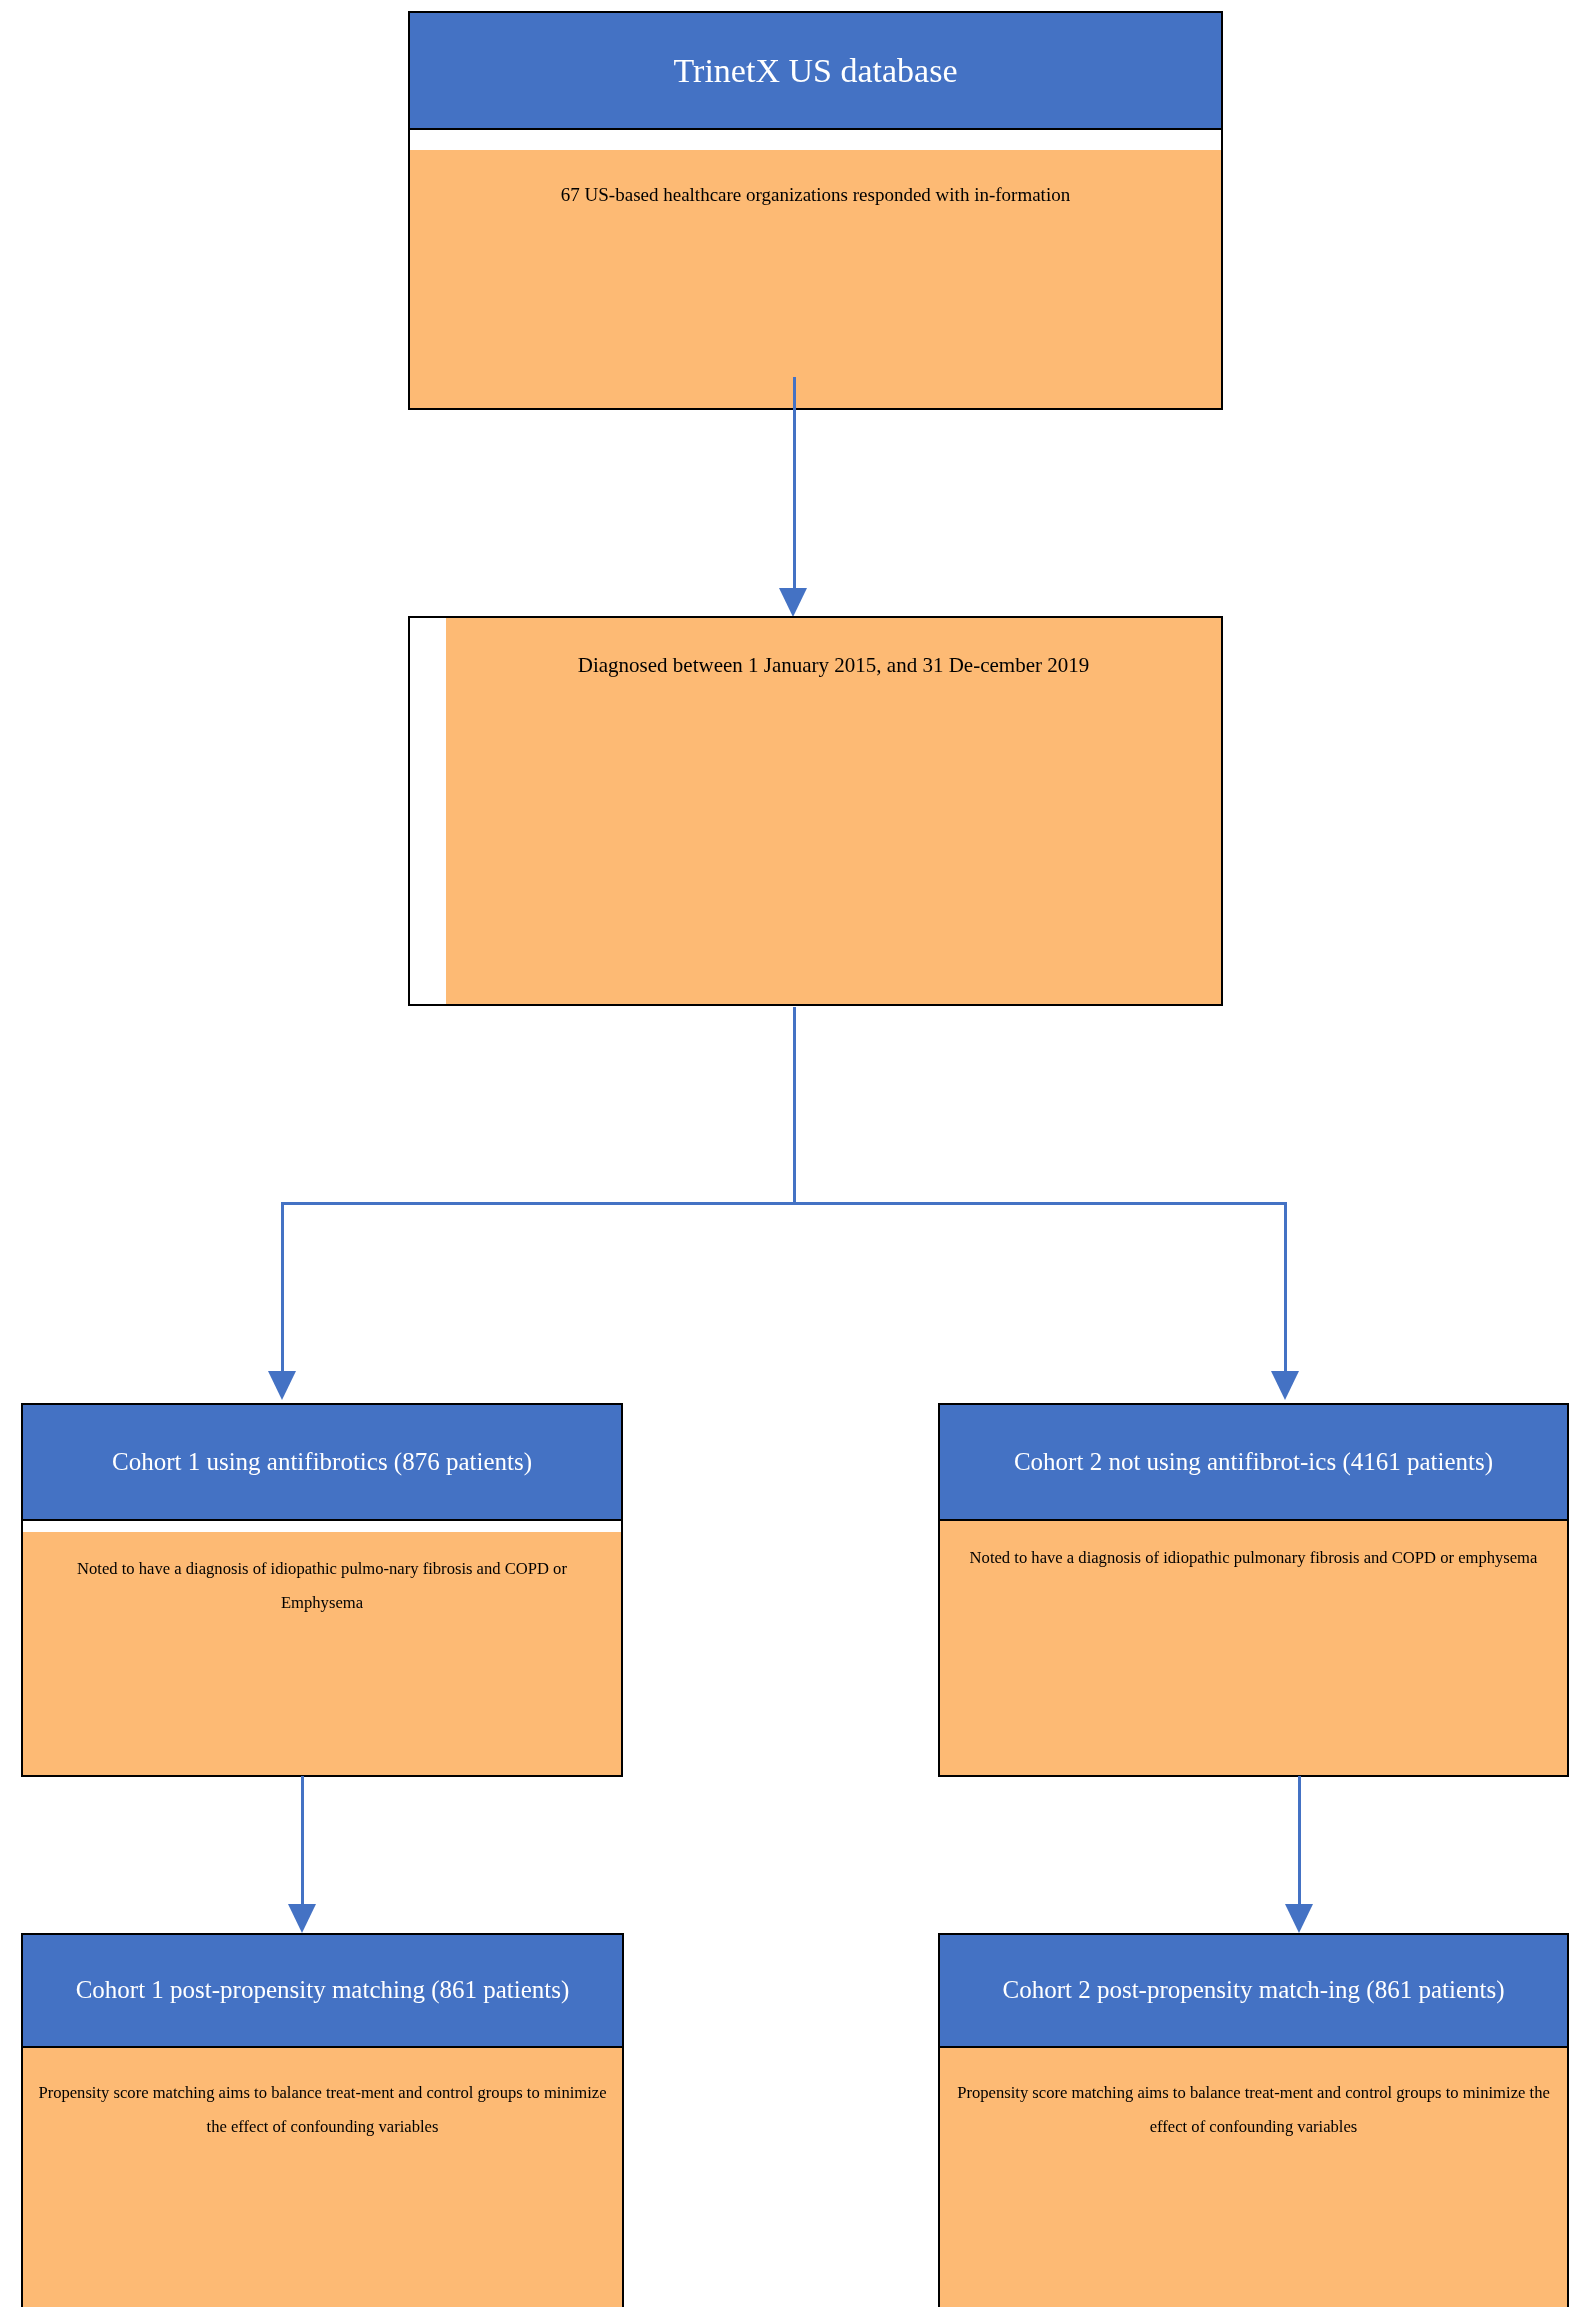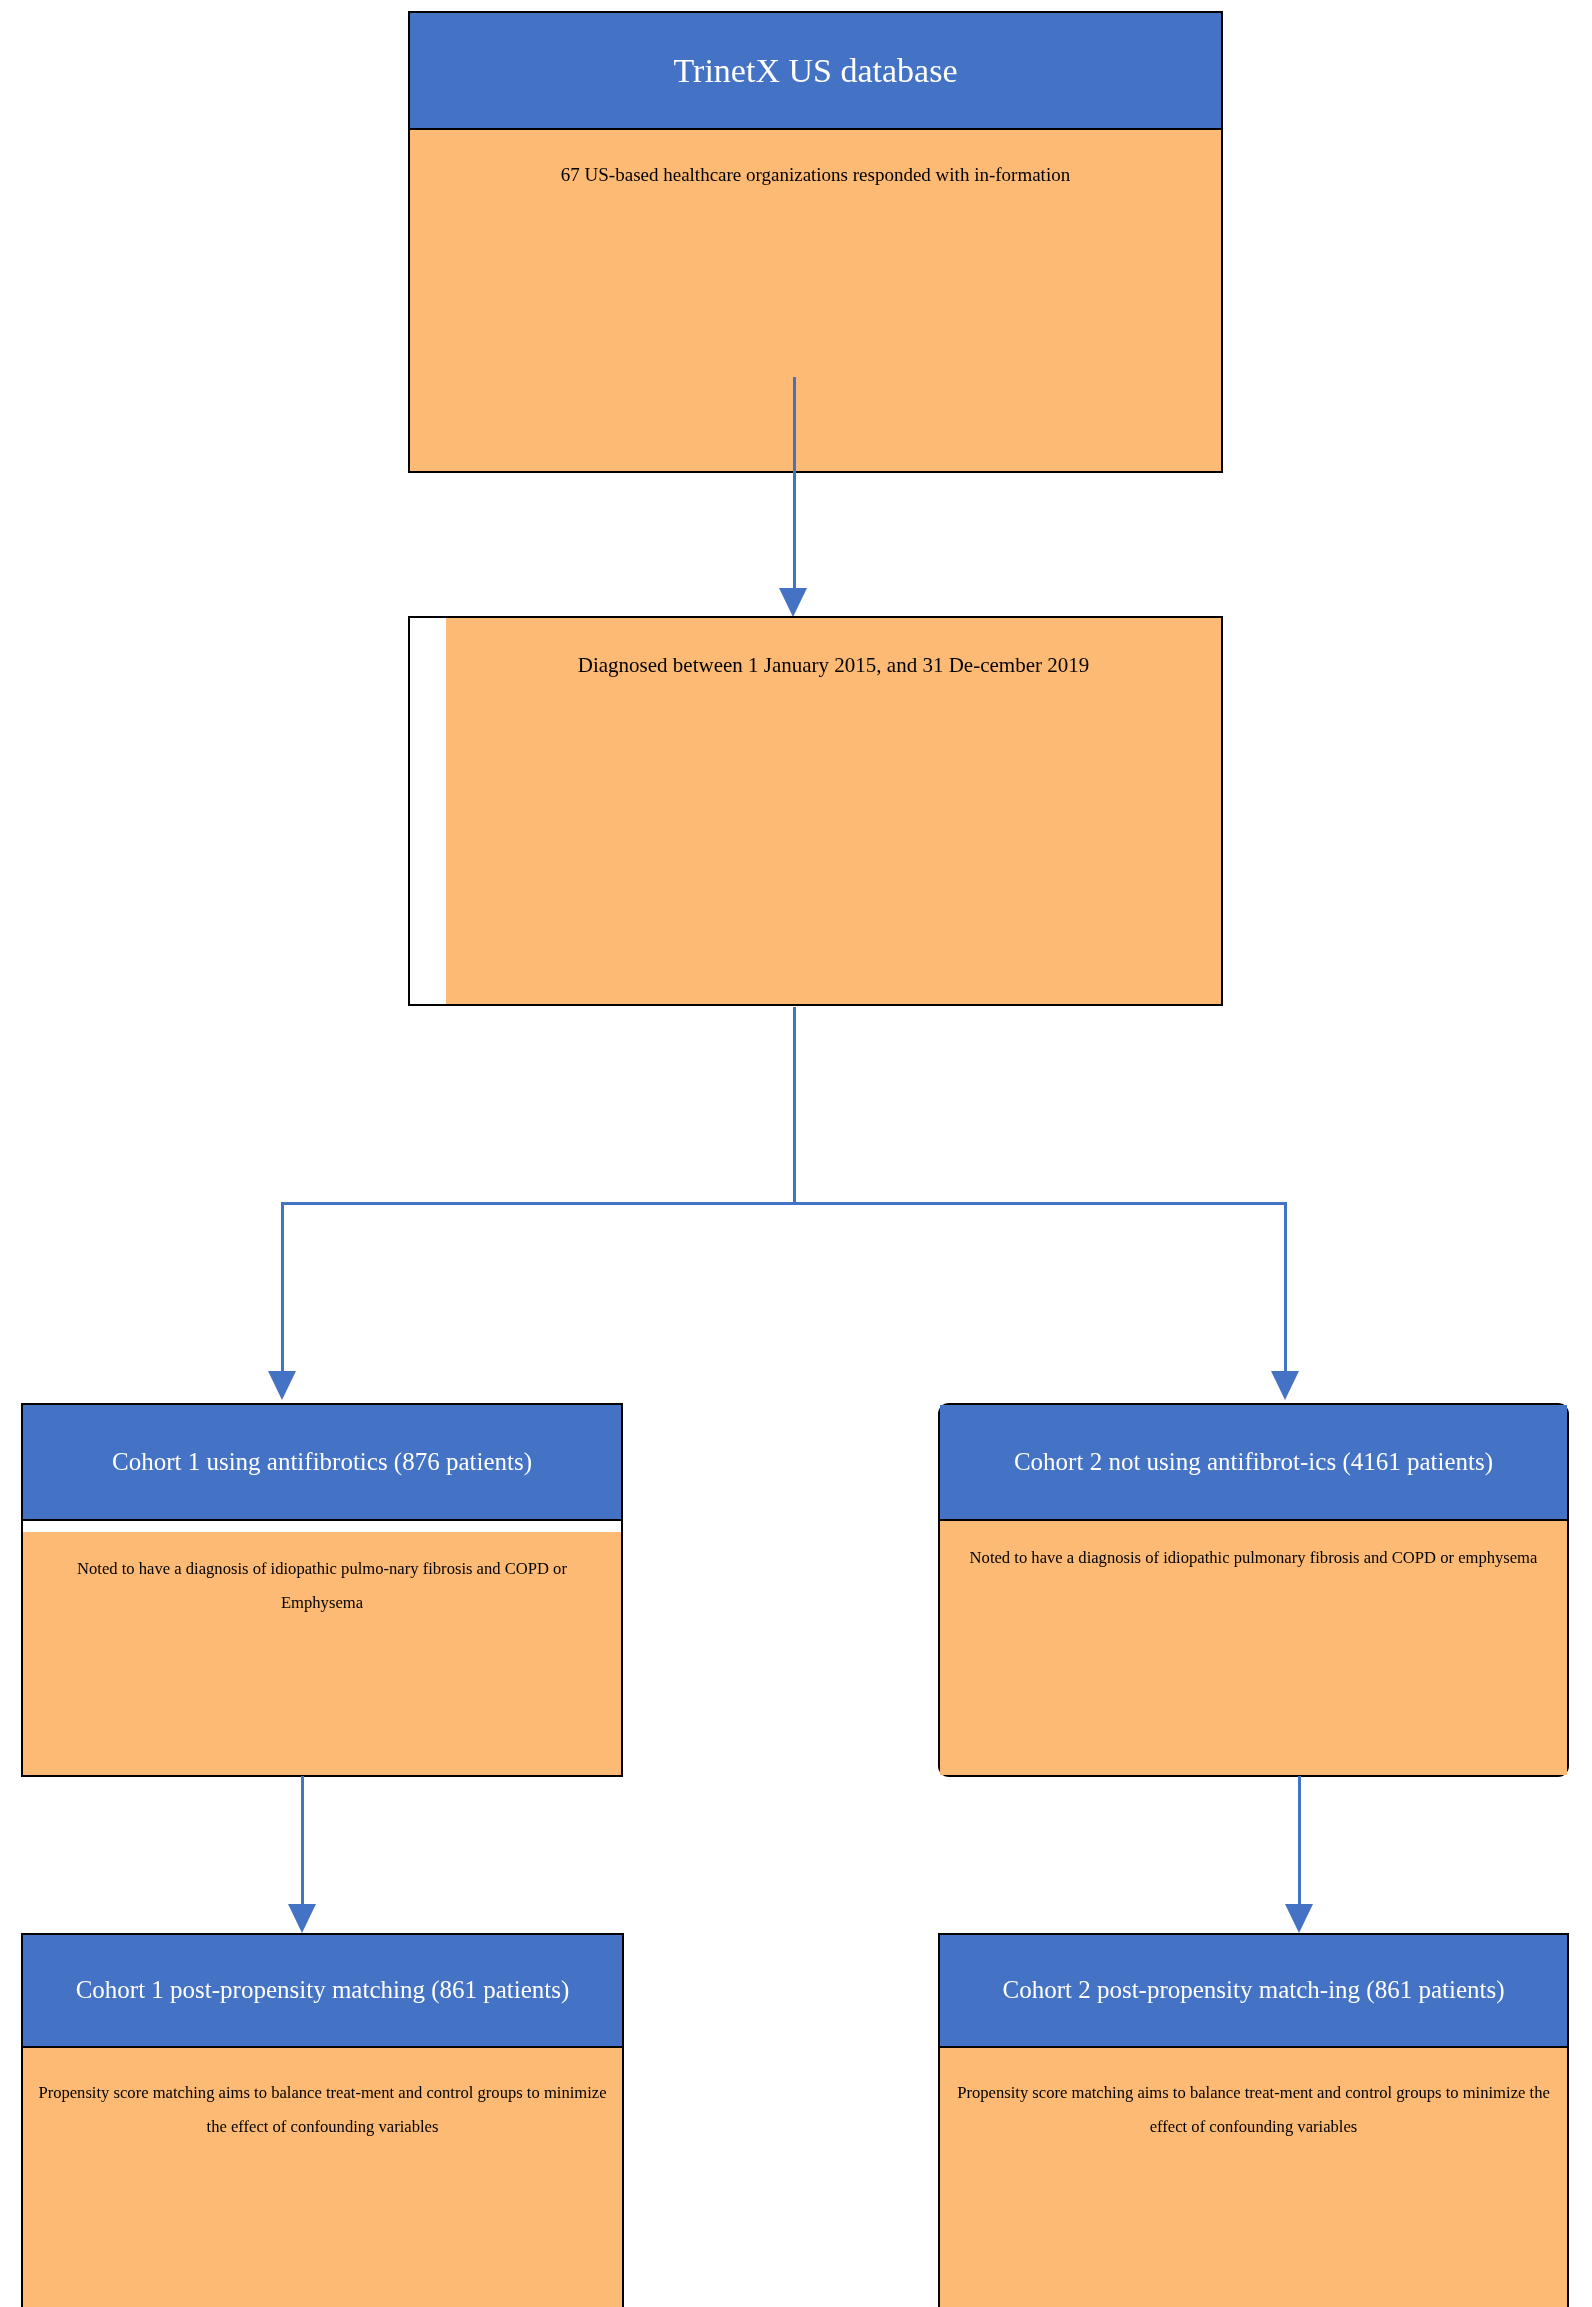--- a/index.html
+++ b/index.html
@@ -46,33 +46,33 @@
     display: flex;
     align-items: flex-start;
     justify-content: center;
     text-align: center;
     padding: 26px 14px 0 14px;
     line-height: 2.05;
     flex: 1 1 auto;
   }
 
   
-  #node-database        { left: 408px;  top: 11px;   width: 815px; height: 462px; }
+  #node-database        { left: 408px;  top: 11px;   width: 815px; height: 399px; gap: 20px; }
   #node-database .node-header { height: 117px; font-size: 34px; }
   #node-database .node-body   { font-size: 19px; }
 
   #node-cpfe            { left: 408px;  top: 616px; width: 815px; height: 390px; }
   #node-cpfe .node-header { height: 115px; font-size: 34px; }
   #node-cpfe .node-body   { font-size: 21px; margin-left: 36px; }
 
   #node-cohort1         { left: 21px;   top: 1403px; width: 602px; height: 374px; gap: 11px; }
   #node-cohort1 .node-header { height: 116px; font-size: 25px; }
   #node-cohort1 .node-body   { font-size: 16.6px; padding-top: 20px; }
 
-  #node-cohort2         { left: 938px; top: 1403px; width: 631px; height: 374px; border-radius: 11px; }
+  #node-cohort2         { left: 938px; top: 1403px; width: 631px; height: 374px; }
   #node-cohort2 .node-header { height: 116px; font-size: 25px; }
   #node-cohort2 .node-body   { font-size: 16.6px; padding-top: 20px; }
 
   #node-cohort1-matched { left: 21px;   top: 1933px; width: 603px; height: 454px; }
   #node-cohort1-matched .node-header { height: 113px; font-size: 25px; }
   #node-cohort1-matched .node-body   { font-size: 16.6px; padding-top: 28px; }
 
   #node-cohort2-matched { left: 938px; top: 1933px; width: 631px; height: 454px; }
   #node-cohort2-matched .node-header { height: 113px; font-size: 25px; }
   #node-cohort2-matched .node-body   { font-size: 16.6px; padding-top: 28px; }

